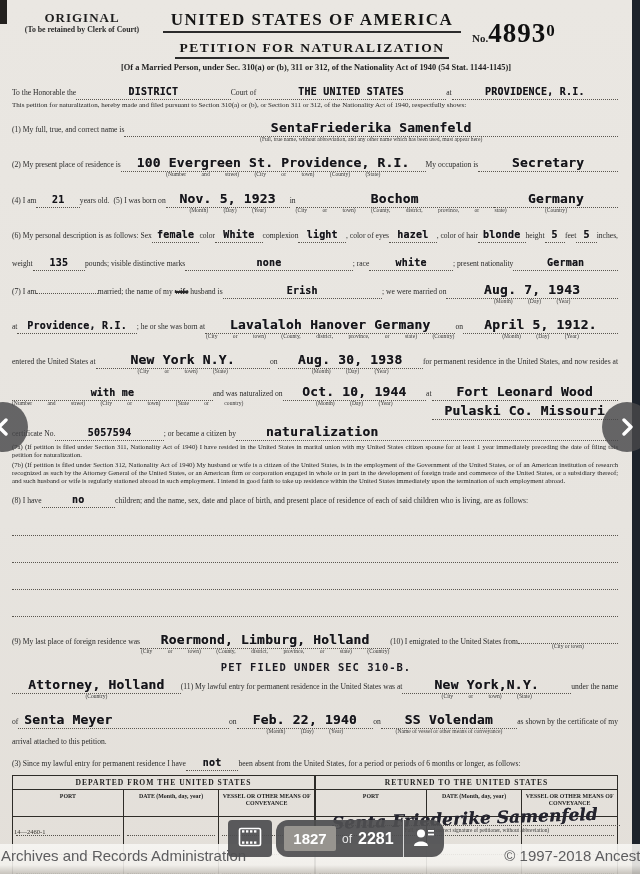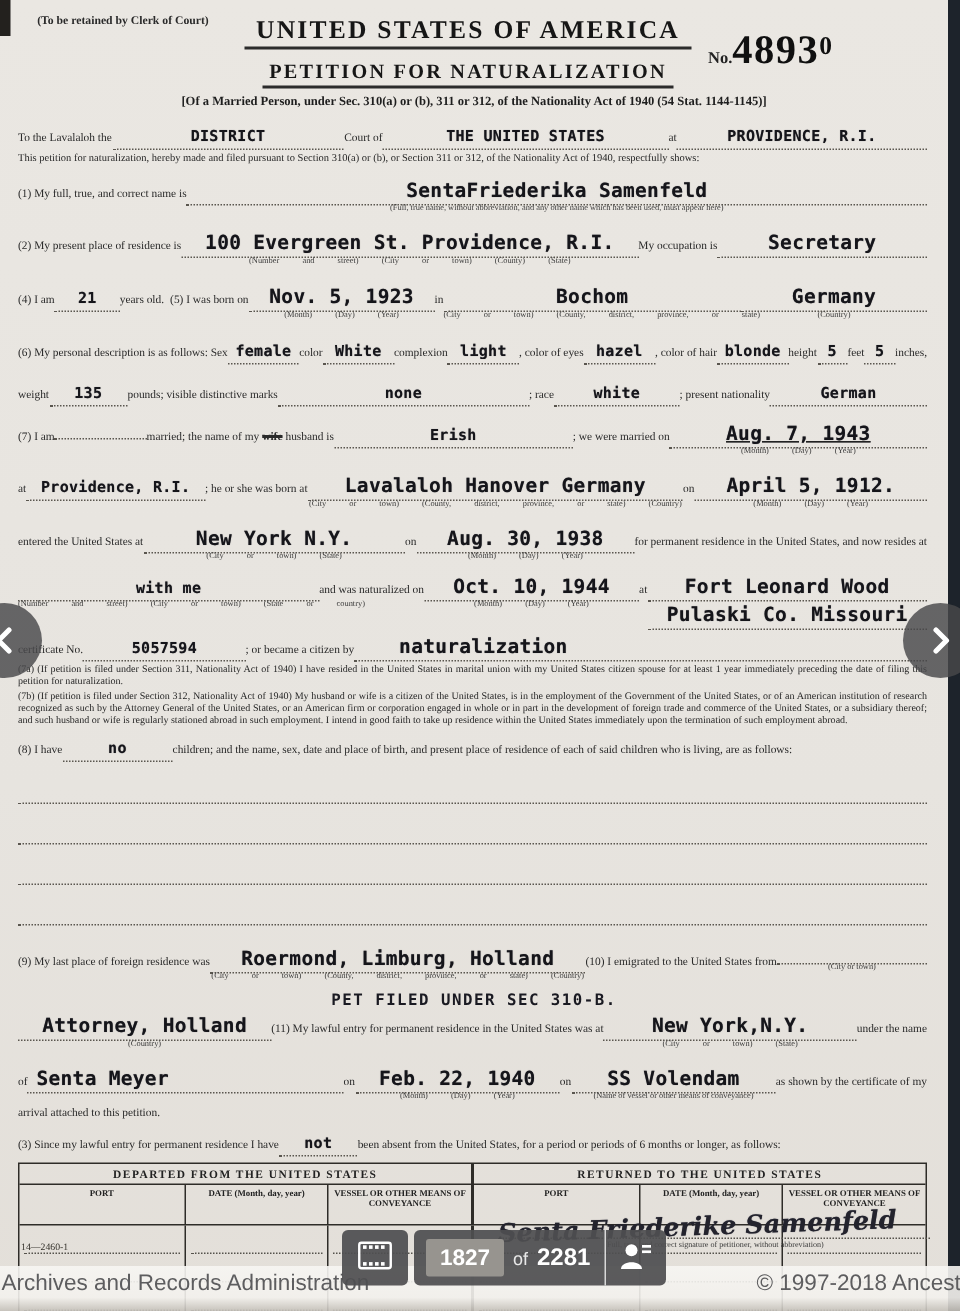--- a/index.html
+++ b/index.html
@@ -68,50 +68,51 @@
   .nav-right{right:-12px;top:402px;}
 
   .footer{position:absolute;left:0;bottom:0;width:640px;height:30px;z-index:15;
     background:linear-gradient(180deg,rgba(247,246,243,.9) 0%,rgba(243,241,237,.9) 70%,rgba(196,192,185,.9) 100%);}
   .footer .fl{position:absolute;left:1px;top:3px;font:15px "Liberation Sans",sans-serif;color:#5d5d5f;white-space:nowrap;}
   .footer .fr{position:absolute;right:-13px;top:3px;font:15px "Liberation Sans",sans-serif;color:#5d5d5f;white-space:nowrap;}
 
   .toolbar{position:absolute;left:228px;top:820px;height:37px;display:flex;z-index:20;font-family:"Liberation Sans",sans-serif;}
   .tb-seg{background:rgba(79,79,81,.93);border-radius:4px;display:flex;align-items:center;}
   .tb-film{width:44px;justify-content:center;margin-right:4px;cursor:pointer;border:none;padding:0;height:37px;}
-  .tb-pager{padding:0 0 0 8px;height:37px;}
+  .tb-pager{padding:0 0 0 8px;height:37px;border-radius:12px;}
   .page-input{width:52px;height:25px;background:#97948f;border:none;border-radius:2px;color:#fff;font:bold 15px "Liberation Sans",sans-serif;text-align:center;padding:0;}
   .tb-of{color:#e8e8e8;font:12px "Liberation Sans",sans-serif;margin:0 6px;}
   .tb-total{color:#fff;font:bold 16px "Liberation Sans",sans-serif;margin-right:9px;}
   .tb-sep{width:1px;height:37px;background:#d8d8d8;}
   .tb-person{width:40px;height:37px;display:flex;align-items:center;justify-content:center;background:transparent;border:none;cursor:pointer;padding:0;}
 </style>
 </head>
 <body>
 
 <div class="stage">
   <div class="page">
     <div class="corner-dark"></div>
 
     <div class="hdr">
       <div class="hdr-left">
+        <div class="big">ORIGINAL</div>
         <div class="sub">(To be retained by Clerk of Court)</div>
       </div>
       <div class="hdr-c">
         <span class="t1">UNITED STATES OF AMERICA</span><br>
         <span class="t2">PETITION FOR NATURALIZATION</span>
       </div>
       <div class="hdr-no">
         <span class="lbl">No.</span><span class="num">4893</span><span class="num num-s">0</span>
       </div>
     </div>
     <div class="actline">[Of a Married Person, under Sec. 310(a) or (b), 311 or 312, of the Nationality Act of 1940 (54 Stat. 1144-1145)]</div>
 
     <div class="row" style="margin-top:9px;">
-      <span class="p">To the Lavalaloh the</span>
+      <span class="p">To the Honorable the</span>
       <span class="fill" style="flex:1.3;"><span class="t">DISTRICT</span></span>
       <span class="p">Court of</span>
       <span class="fill" style="flex:1.6;"><span class="t">THE UNITED STATES</span></span>
       <span class="p">at</span>
       <span class="fill" style="flex:1.4;"><span class="t">PROVIDENCE, R.I.</span></span>
     </div>
     <div class="para" style="font-size:7px;margin-top:1px;">This petition for naturalization, hereby made and filed pursuant to Section 310(a) or (b), or Section 311 or 312, of the Nationality Act of 1940, respectfully shows:</div>
 
     <div class="row" style="margin-top:9px;margin-bottom:8px;">
       <span class="p">(1) My full, true, and correct name is</span>
@@ -170,21 +171,21 @@
     </div>
 
     <div class="row" style="margin-top:9px;margin-bottom:8px;">
       <span class="p">(7) I am</span>
       <span class="fill" style="flex:.5;"></span>
       <span class="p">married; the name of my</span>
       <span class="p pb xout" style="margin:0 2px;">wife</span>
       <span class="p">husband is</span>
       <span class="fill" style="flex:1.3;"><span class="t">Erish</span></span>
       <span class="p">; we were married on</span>
-      <span class="fill" style="flex:1.4;text-decoration:underline;"><span class="t t-big">Aug. 7, 1943</span>
+      <span class="fill" style="flex:1.4;"><span class="t t-big">Aug. 7, 1943</span>
         <span class="cap sp">(Month) (Day) (Year)</span></span>
     </div>
     <div class="row" style="margin-top:16px;margin-bottom:8px;">
       <span class="p">at</span>
       <span class="fill" style="flex:1;"><span class="t">Providence, R.I.</span></span>
       <span class="p">; he or she was born at</span>
       <span class="fill" style="flex:2.1;"><span class="t t-big">Lavalaloh  Hanover Germany</span>
         <span class="cap sp">(City or town)  (County, district, province, or state)  (Country)</span></span>
       <span class="p">on</span>
       <span class="fill" style="flex:1.3;"><span class="t t-big">April 5, 1912.</span>

